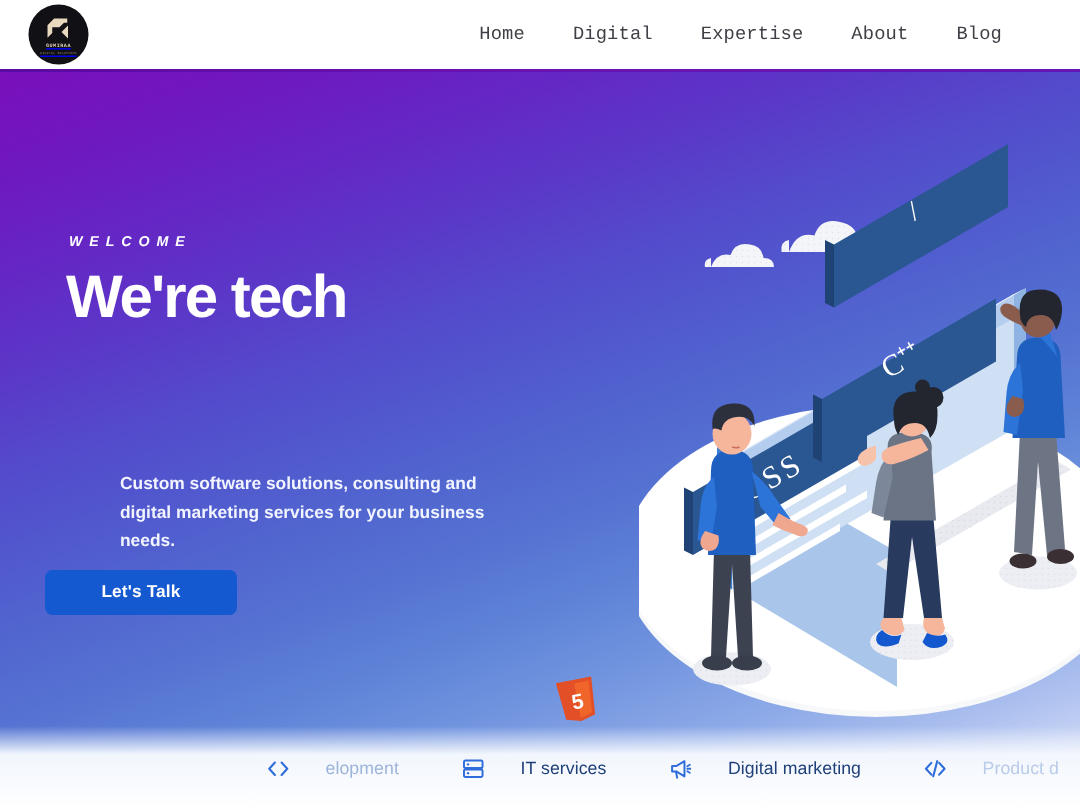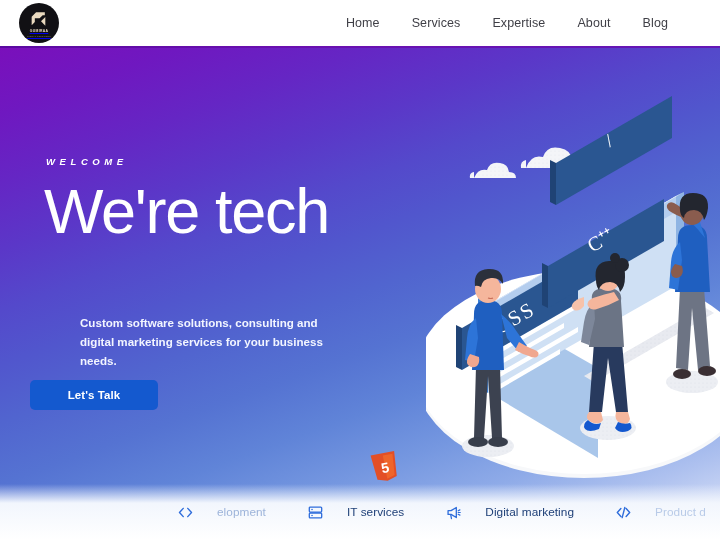--- a/index.html
+++ b/index.html
@@ -9,20 +9,21 @@
     background:#fff;
     -webkit-font-smoothing:antialiased;
   }
 
   
   .header {
     position:absolute; top:0; left:0; width:684px; height:46px;
     background:#ffffff;
     display:flex; align-items:center;
     z-index:40;
+    font-family:Liberation Mono, monospace;
   }
   .logo {
     position:absolute; left:19px; top:3px;
     width:40px; height:40px; border-radius:50%;
     background:#111014;
     display:flex; flex-direction:column;
     align-items:center; justify-content:center;
     overflow:hidden;
   }
   .logo-mark { width:20px; height:20px; display:block; margin-bottom:1px; }
@@ -74,21 +75,21 @@
 
   
   .eyebrow {
     position:absolute; left:46px; top:110px;
     font-size:9.5px; font-weight:700; color:#ffffff;
     letter-spacing:4.6px;
     font-style:italic;
   }
   .headline {
     position:absolute; left:44px; top:128px; width:340px;
-    font-size:63px; font-weight:400; color:#ffffff;
+    font-size:40px; font-weight:700; color:#ffffff;
     line-height:1.2; letter-spacing:-1.3px;
   }
   .subcopy {
     position:absolute; left:46px; top:268px; width:252px;
     font-size:11.6px; font-weight:700; color:#f2f5ff;
     line-height:1.62;
     margin-left:34px;
   }
   .cta {
     position:absolute; left:30px; top:334px;
@@ -134,21 +135,21 @@
     <svg class="logo-mark" viewBox="0 0 24 24">
       <path d="M19 4 H8.5 L3.2 9.4 V19.4 L7 15.6 V11 L12.7 11 L16.4 7.4 H19 Z" fill="#e9d9bf"></path>
       <path d="M19.6 9.6 L14.4 14.8 L19.6 20 Z" fill="#e9d9bf"></path>
     </svg>
     <span class="logo-word">GUMIRAA</span>
     <span class="logo-sub">DIGITAL SOLUTIONS</span>
   </a>
 
   <nav class="nav">
     <a href="#">Home</a>
-    <a href="#">Services</a>
+    <a href="#">Digital</a>
     <a href="#">Expertise</a>
     <a href="#">About</a>
     <a href="#">Blog</a>
   </nav>
 </div>
 
 <section class="hero">
   <div class="hero-topline"></div>
 
   <svg class="illus" viewBox="0 0 300 440">

